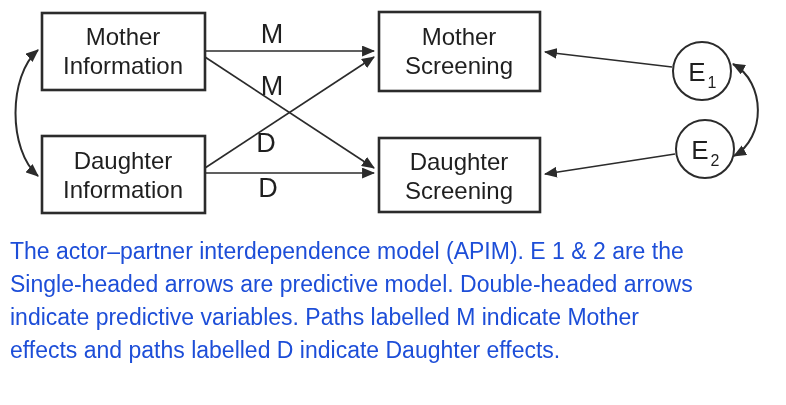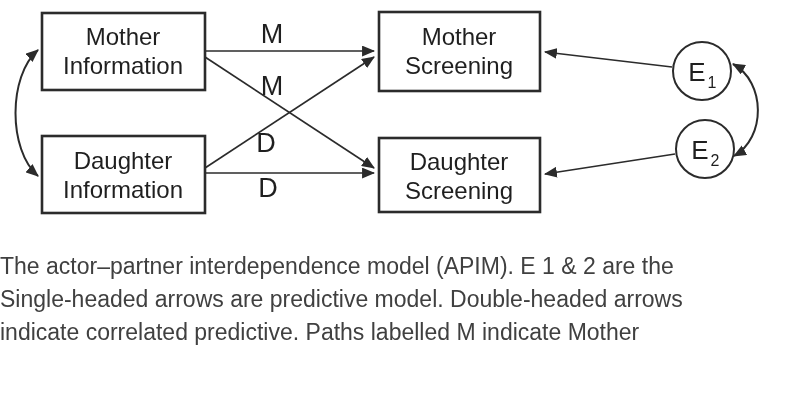--- a/index.html
+++ b/index.html
@@ -56,22 +56,23 @@
     fill: #1f1f1f;
     text-anchor: middle;
   }
   .e-sub {
     font-family: "Liberation Sans", sans-serif;
     font-size: 16px;
     fill: #1f1f1f;
     text-anchor: middle;
   }
   .caption {
-    margin-top: 20px;
-    color: #404040;
+    margin-top: 5px;
+    padding-left: 10px;
+    color: #1d4ed8;
     font-size: 23px;
     line-height: 33px;
     white-space: nowrap;
   }
 </style>
 </head>
 <body>
 
 <div class="figure">
 
@@ -122,16 +123,17 @@
     <text class="e-label" x="697" y="81">E</text>
     <text class="e-sub" x="712" y="88">1</text>
 
     <text class="e-label" x="700" y="159">E</text>
     <text class="e-sub" x="715" y="166">2</text>
   </svg>
 
   <div class="caption">
     <div>The actor–partner interdependence model (APIM). E 1 &amp; 2 are the</div>
     <div>Single-headed arrows are predictive model. Double-headed arrows</div>
-    <div>indicate correlated predictive. Paths labelled M indicate Mother</div>
+    <div>indicate predictive variables. Paths labelled M indicate Mother</div>
+    <div>effects and paths labelled D indicate Daughter effects.</div>
   </div>
 
 </div>
 
 </body></html>

